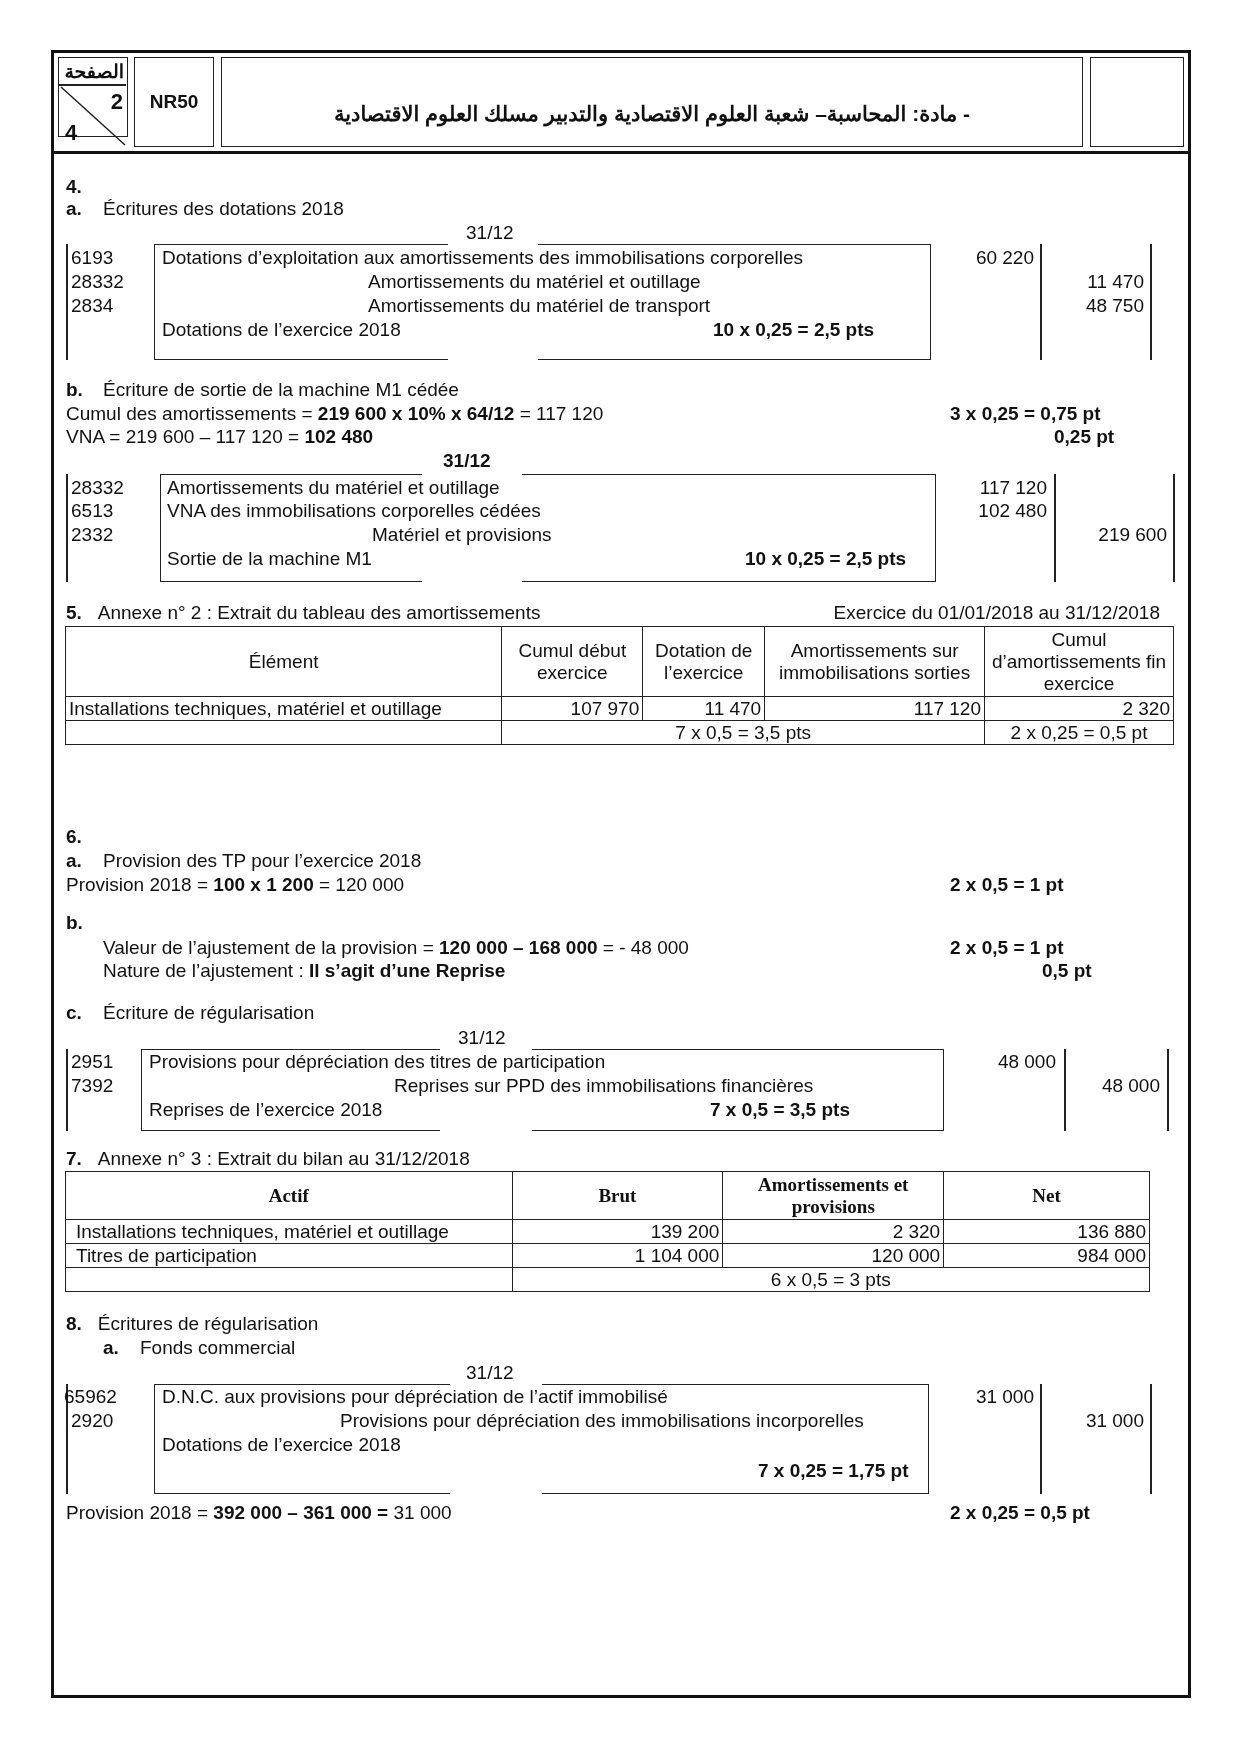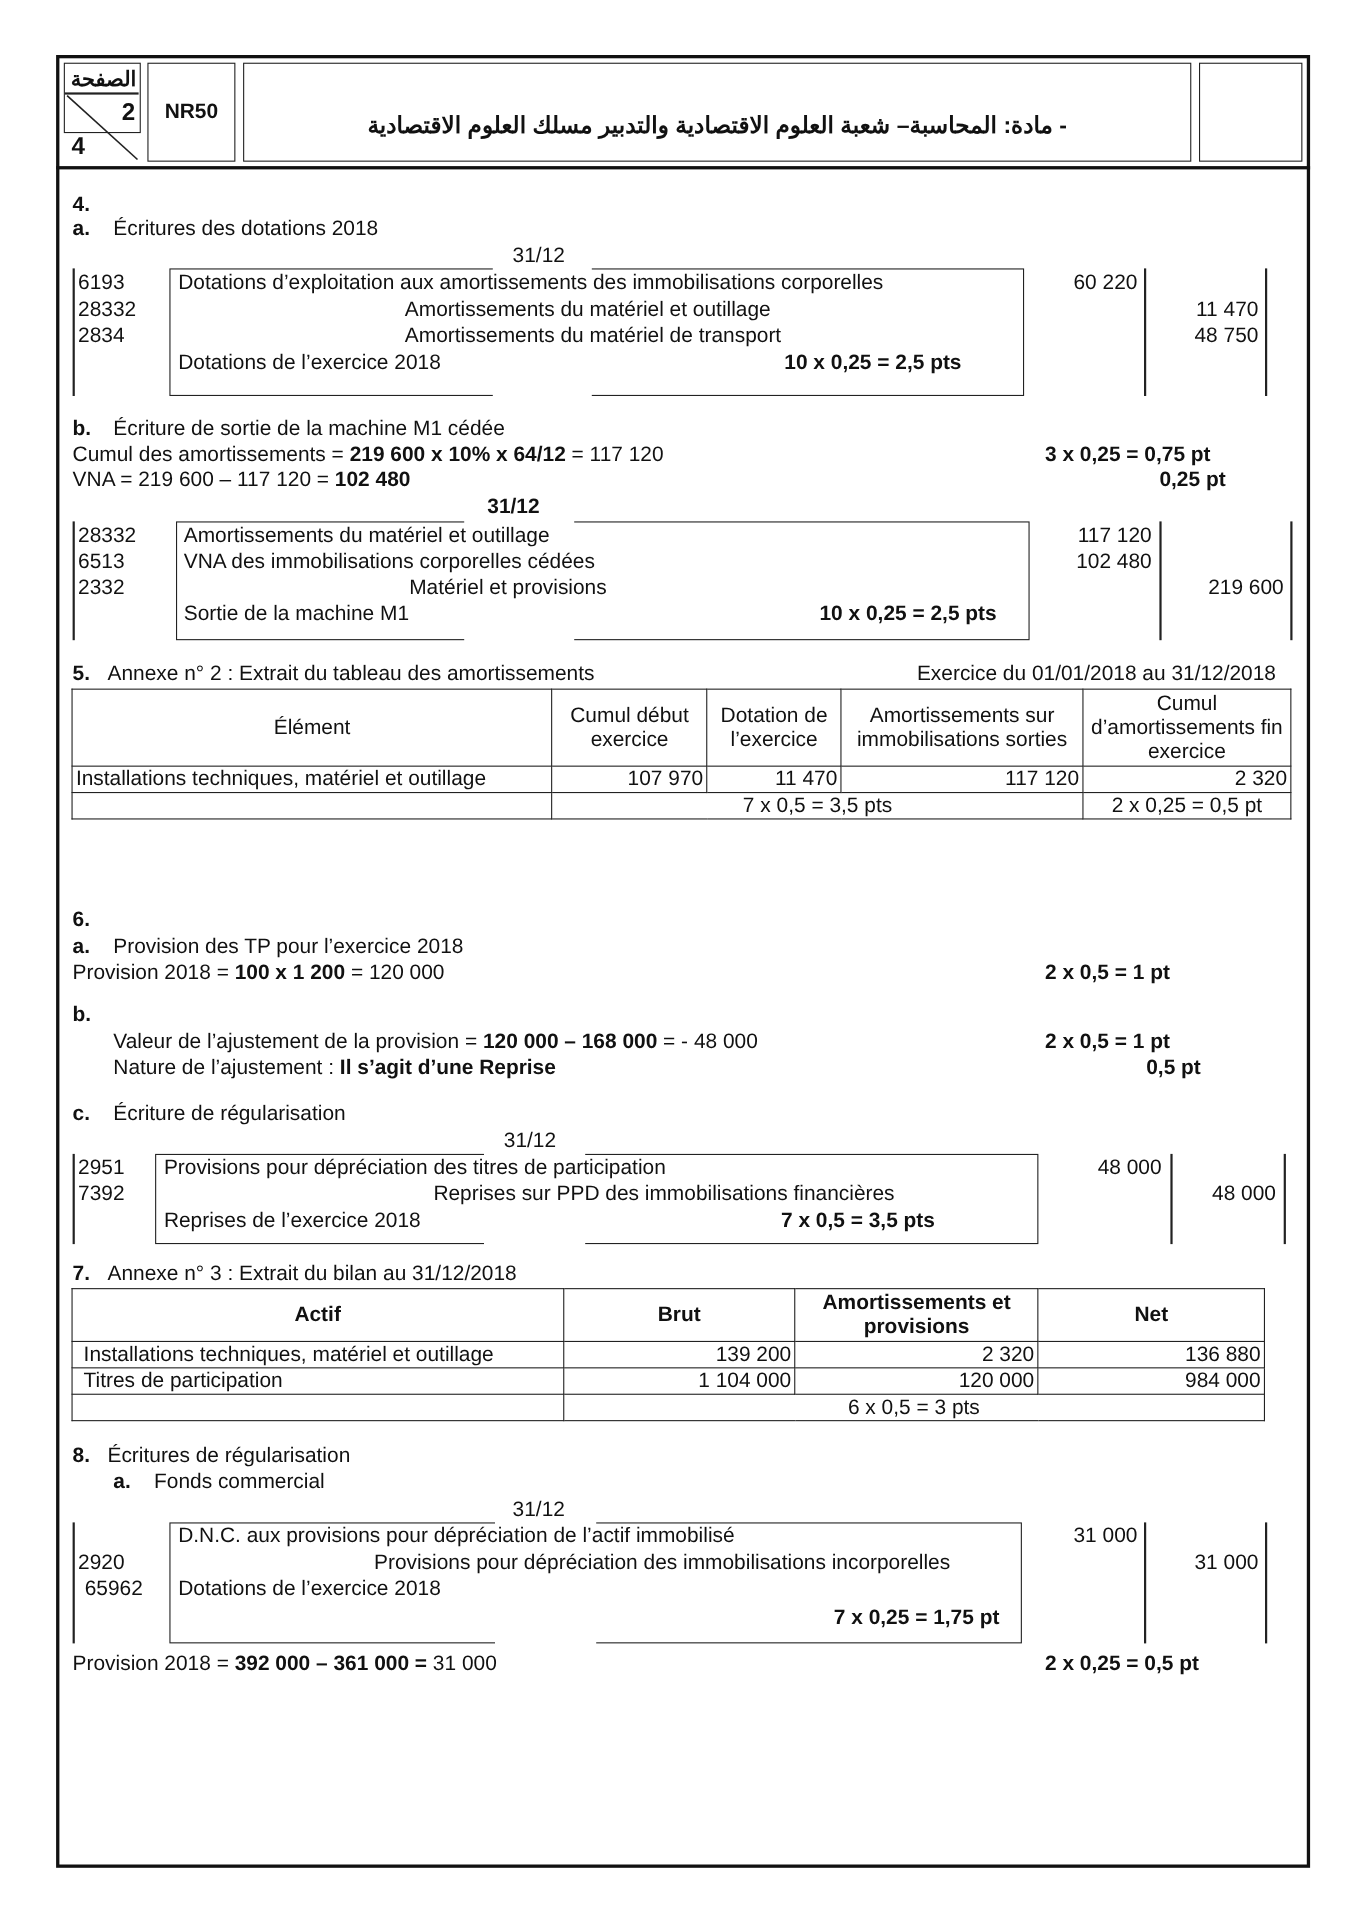--- a/index.html
+++ b/index.html
@@ -22,21 +22,21 @@
   table.t .r { text-align:right; }
   table.t .c { text-align:center; }
   table.t .l { text-align:left; }
 </style>
 </head>
 <body>
 
 <div class="page-frame"></div>
 <div class="header-sep"></div>
 
-<div class="hbox" style="left:58px;top:57px;width:70px;height:64px;">
+<div class="hbox" style="left:58px;top:57px;width:70px;height:80px;">
   <div class="abs b" style="right:3px;top:2px;font-size:19px;direction:rtl;">الصفحة</div>
   <div style="position:absolute;left:0;top:26px;width:67px;height:1.5px;background:#222;"></div>
   <svg class="diag" style="left:0;top:27px;" width="68" height="61">
       <line x1="2" y1="2" x2="66" y2="60" stroke="#222" stroke-width="1.5"></line>
     </svg>
   <div class="abs b" style="right:4px;top:31px;font-size:22px;">2</div>
   <div class="abs b" style="left:6px;top:62px;font-size:22px;">4</div>
 </div>
 <div class="hbox" style="left:134px;top:57px;width:80px;height:90px;">
   <div class="abs b" style="left:0;width:78px;text-align:center;top:33px;font-size:19px;">NR50</div>
@@ -166,21 +166,21 @@
 <div class="abs" style="left:66px;top:1148px;"><span class="b">7.</span>&nbsp;&nbsp;&nbsp;<span>Annexe n° 3 : Extrait du bilan au 31/12/2018</span></div>
 
 <table class="t" style="left:65px;top:1171px;width:1085px;">
   <colgroup>
       <col style="width:447px">
       <col style="width:211px">
       <col style="width:221px">
       <col style="width:206px">
     </colgroup>
   <tbody>
-      <tr style="height:48px;">
+      <tr style="height:48px;font-family:Liberation Serif, serif;">
     <th class="b" style="font-weight:bold;">Actif</th>
     <th style="font-weight:bold;">Brut</th>
     <th style="font-weight:bold;">Amortissements et provisions</th>
     <th style="font-weight:bold;">Net</th>
   </tr>
   <tr>
     <td class="l" style="padding-left:10px;">Installations techniques, matériel et outillage</td>
     <td class="r b">139 200</td>
     <td class="r b">2 320</td>
     <td class="r b">136 880</td>
@@ -203,21 +203,21 @@
 <div class="abs" style="left:140px;top:1337px;">Fonds commercial</div>
 <div class="abs" style="left:466px;top:1362px;">31/12</div>
 
 <div class="vline" style="left:66px;top:1384px;height:110px;"></div>
 <div class="jbox" style="left:154px;top:1384px;width:775px;height:110px;"></div>
 <div class="jbox-gap" style="left:450px;top:1382px;width:92px;"></div>
 <div class="jbox-gap" style="left:450px;top:1491px;width:92px;"></div>
 <div class="vline" style="left:1040px;top:1384px;height:110px;"></div>
 <div class="vline" style="left:1150px;top:1384px;height:110px;"></div>
 
-<div class="abs" style="left:77px;top:1386px;margin-top:48px;">65962</div>
+<div class="abs" style="left:64px;top:1386px;">65962</div>
 <div class="abs" style="left:162px;top:1386px;">D.N.C. aux provisions pour dépréciation de l’actif immobilisé</div>
 <div class="abs num" style="right:206px;top:1386px;">31 000</div>
 <div class="abs" style="left:71px;top:1410px;">2920</div>
 <div class="abs" style="left:340px;top:1410px;">Provisions pour dépréciation des immobilisations incorporelles</div>
 <div class="abs num" style="right:96px;top:1410px;">31 000</div>
 <div class="abs" style="left:162px;top:1434px;">Dotations de l’exercice 2018</div>
 <div class="abs b" style="left:758px;top:1460px;">7 x 0,25 = 1,75 pt</div>
 
 <div class="abs" style="left:66px;top:1502px;"><span>Provision 2018 = </span><span class="b">392 000 – 361 000 =</span><span> 31 000</span></div>
 <div class="abs b" style="left:950px;top:1502px;">2 x 0,25 = 0,5 pt</div>

